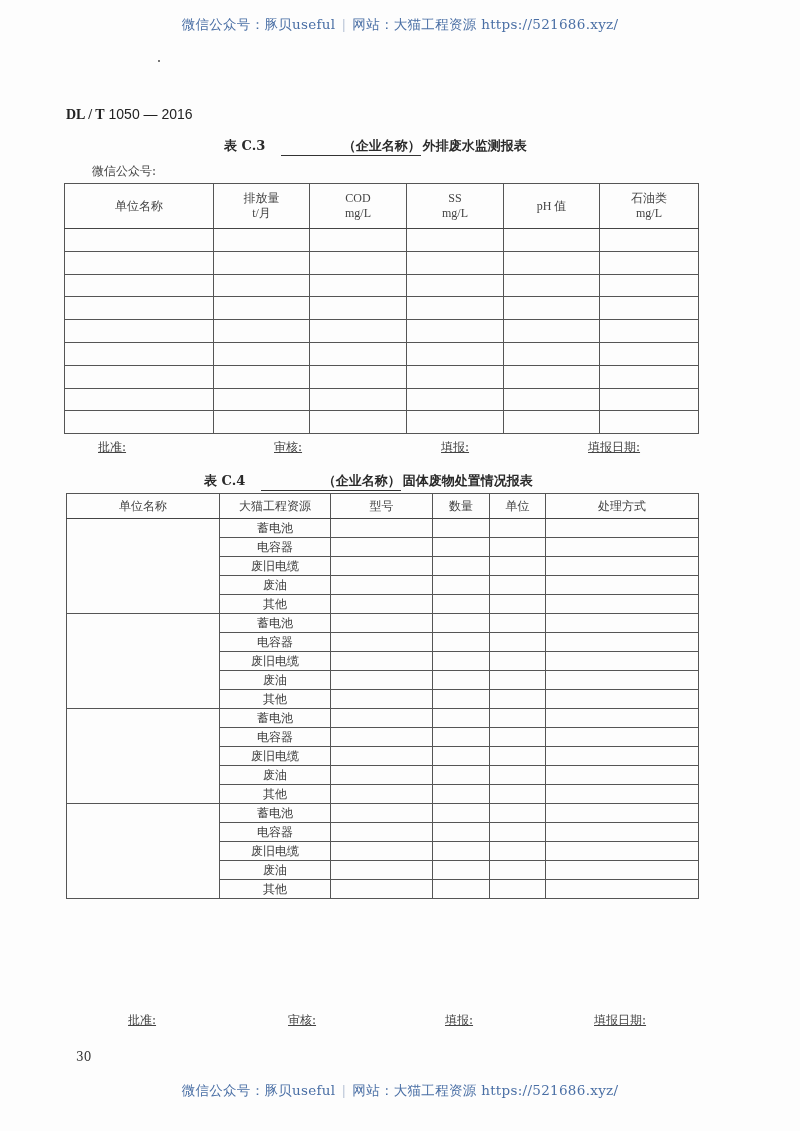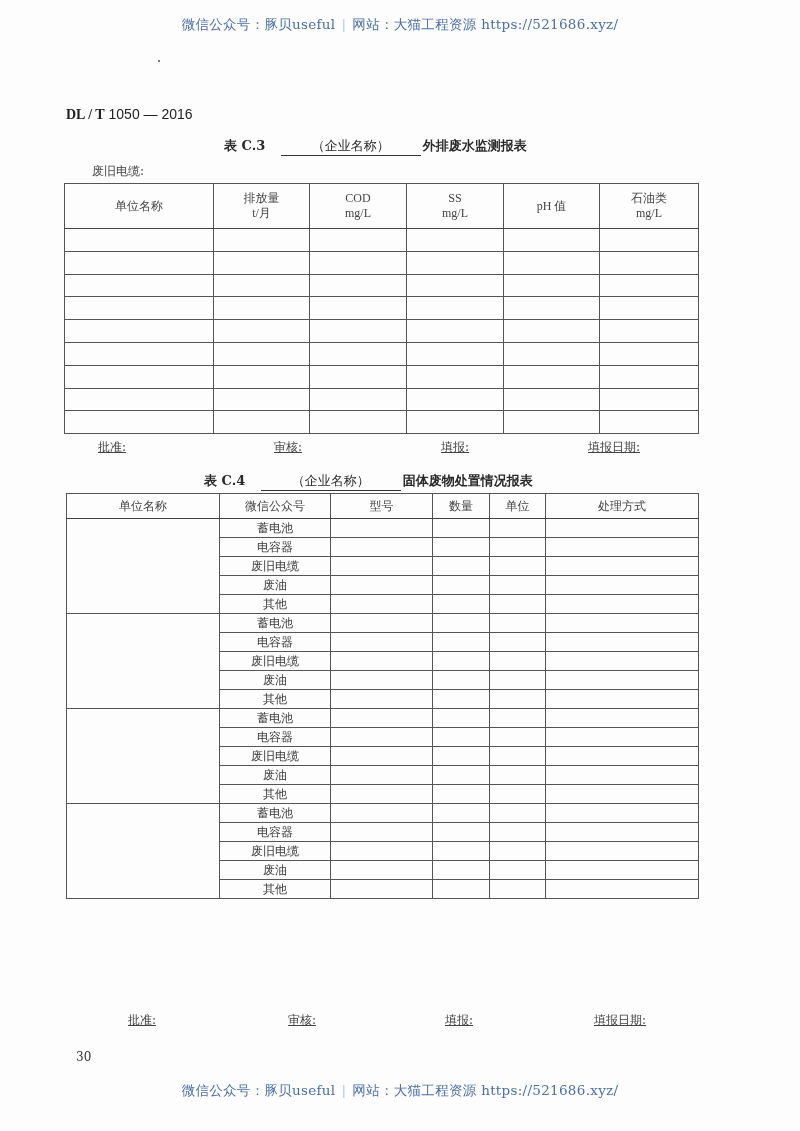--- a/index.html
+++ b/index.html
@@ -19,22 +19,22 @@
   .std-code {
     position: absolute; left: 66px; top: 106px;
     font-family: "Liberation Sans", sans-serif; font-size: 14px; color: #222;
   }
   .std-code b { font-family: "Liberation Serif", serif; font-weight: bold; }
   .tbl-title {
     position: absolute; font-size: 13px; font-weight: bold; color: #2a2a2a;
     white-space: nowrap;
   }
   .tbl-title .blank {
-    display: inline-block; border-bottom: 1px solid #333; text-align: center;
-    font-weight: normal; margin: 0 2px;
+    display: inline-block; border-bottom: 1px solid #333; text-align: right;
+    font-weight: bold; margin: 0 2px;
   }
   .t3-title { left: 224px; top: 137px; }
   .t3-title .blank { width: 140px; }
   .t4-title { left: 204px; top: 472px; }
   .t4-title .blank { width: 140px; }
   .test-date { position: absolute; left: 92px; top: 163px; font-size: 12px; color: #444; }
   table.grid {
     position: absolute; border-collapse: collapse; table-layout: fixed;
     border: 1.6px solid #3a3a3a;
     font-family: Liberation Serif, serif;
@@ -70,21 +70,21 @@
 
 <div class="std-code">
   <b>DL / T</b>
   <span>1050 — 2016</span>
 </div>
 
 <div class="tbl-title t3-title">
   <span>表 C.3</span>
   &nbsp;&nbsp;<span class="blank">（企业名称）</span><span>外排废水监测报表</span>
 </div>
-<div class="test-date">废旧电缆:</div>
+<div class="test-date">微信公众号:</div>
 
 <table class="grid" id="t3">
   <colgroup>
     <col style="width:149px">
       <col style="width:96px">
       <col style="width:97px">
     <col style="width:97px">
       <col style="width:96px">
       <col style="width:99px">
   </colgroup>
@@ -207,21 +207,21 @@
     <col style="width:153px">
       <col style="width:111px">
       <col style="width:102px">
     <col style="width:57px">
       <col style="width:56px">
       <col style="width:153px">
   </colgroup>
   <thead>
     <tr id="t4-head">
         <th>单位名称</th>
-        <th>微信公众号</th>
+        <th>大猫工程资源</th>
         <th>型号</th>
         <th>数量</th>
         <th>单位</th>
         <th>处理方式</th>
       </tr>
   </thead>
   <tbody id="t4-body">
       <tr>
         <td rowspan="5"></td>
         <td class="waste">蓄电池</td>

